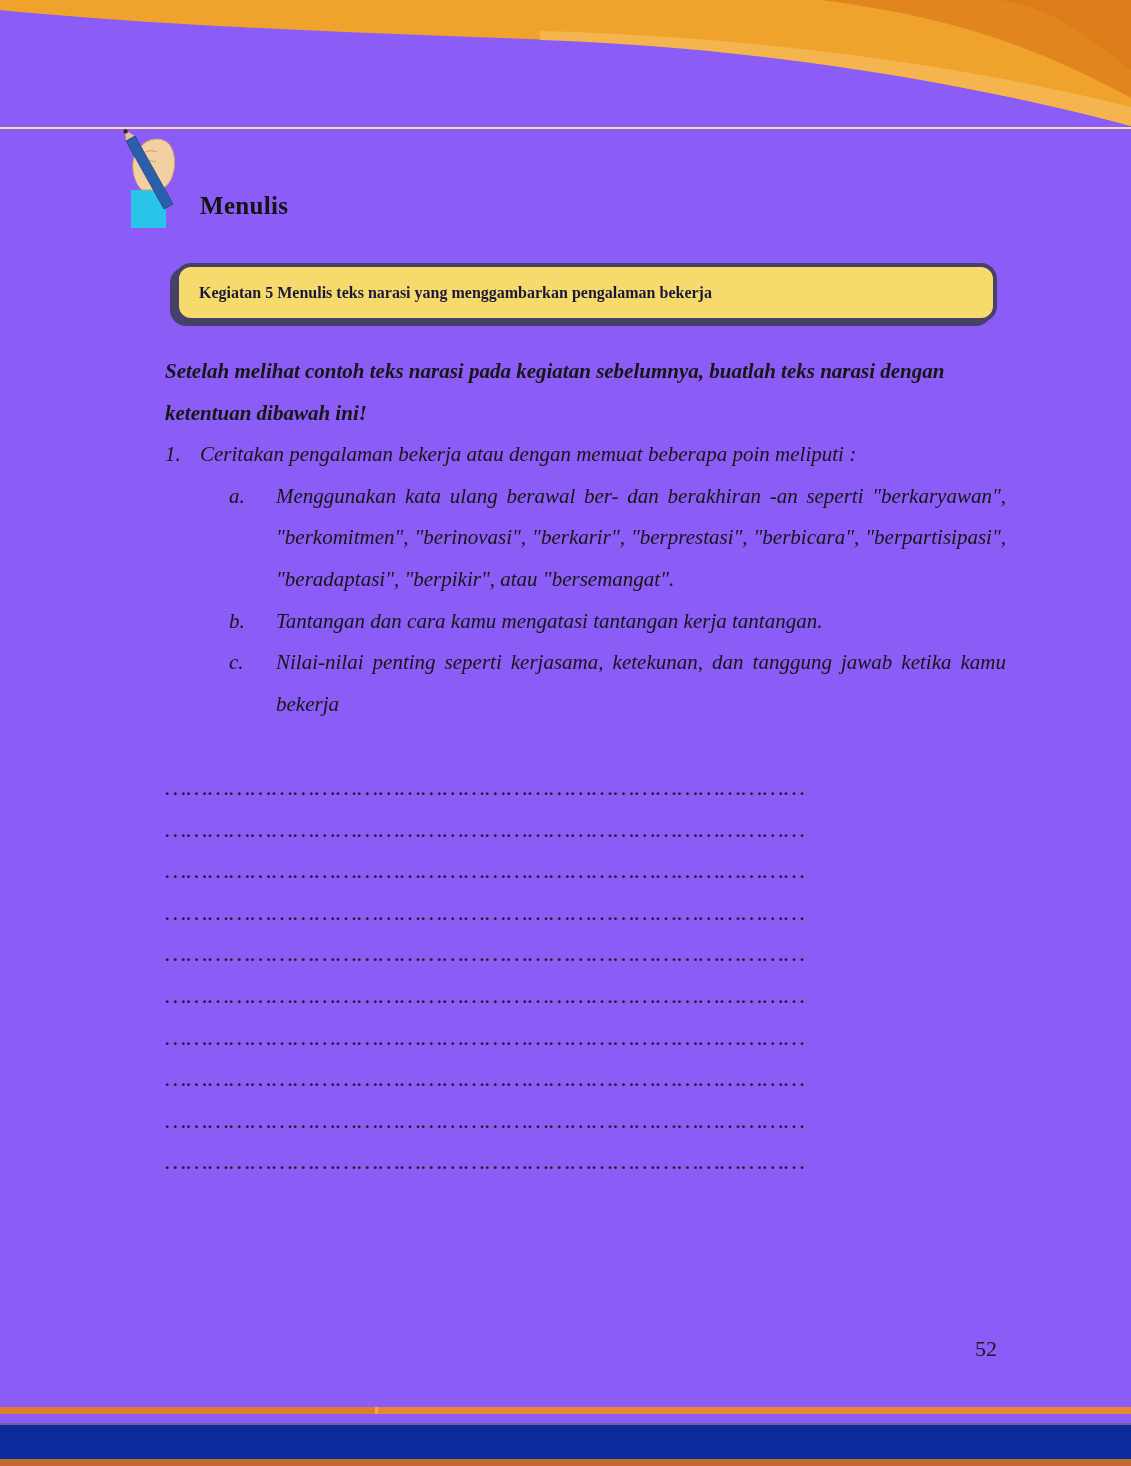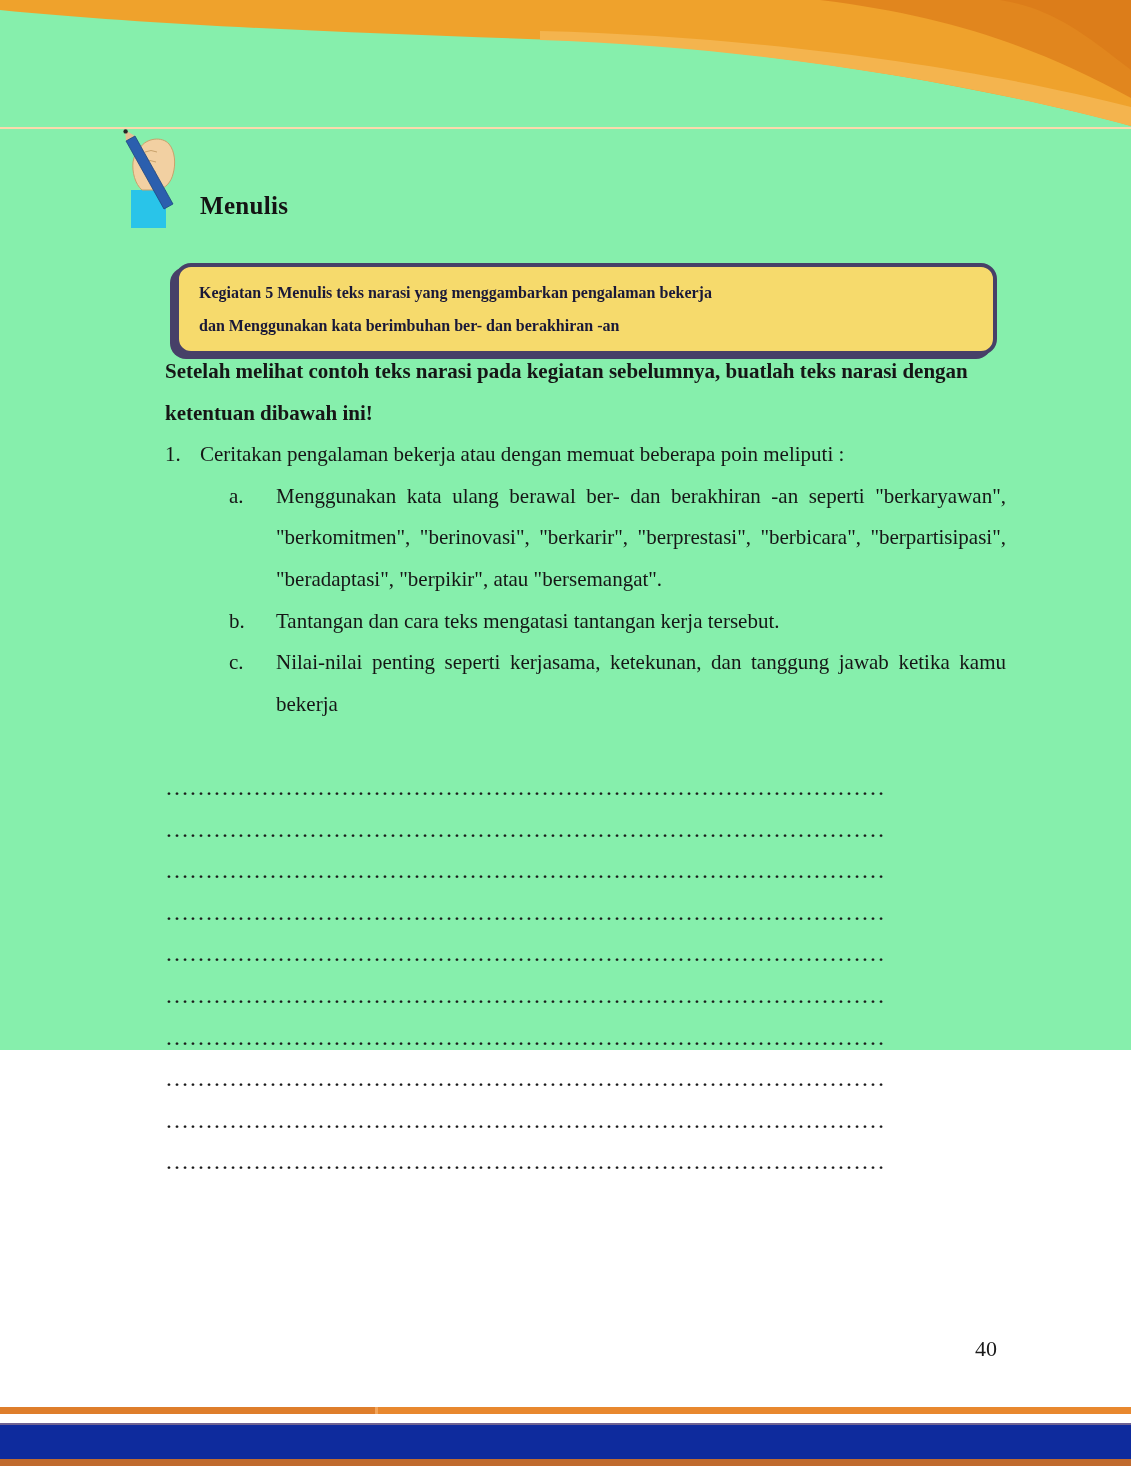--- a/index.html
+++ b/index.html
@@ -2,21 +2,21 @@
 <html><head>
 <meta charset="utf-8">
 <style>
   html,body{margin:0;padding:0;}
   body{
     width:1131px;height:1466px;
     background:#ffffff;
     font-family:"Liberation Serif","DejaVu Serif",serif;
     position:relative;overflow:hidden;
   }
-  .page{position:absolute;inset:0;width:1131px;height:1050px;background:#86efac;}
+  .page{position:absolute;inset:0;width:1131px;height:1466px;background:#8b5cf6;}
 
   
   .swoosh{position:absolute;left:0;top:0;width:1131px;height:132px;display:block;}
   .top-rule{position:absolute;left:0;top:127px;width:1131px;height:2px;background:#fad9ac;}
 
   
   .hand-icon{position:absolute;left:122px;top:128px;width:62px;height:100px;}
   .section-title{
     position:absolute;left:200px;top:192px;margin:0;
     font-size:25px;font-weight:bold;color:#141414;letter-spacing:.3px;
@@ -30,21 +30,21 @@
     box-shadow:-5px 4px 0 #474068;
     padding:9px 20px;
   }
   .activity-box .line{
     font-size:16px;font-weight:bold;line-height:33px;color:#191838;
   }
 
   
   .content{
     position:absolute;left:165px;top:351px;width:841px;
-    font-size:21px;line-height:41.6px;color:#161616;
+    font-size:21px;line-height:41.6px;color:#161616;font-style:italic;
   }
   .intro{margin:0;font-weight:bold;}
   .li-row{display:flex;margin:0;}
   .li-num{width:35px;flex:0 0 35px;}
   .li-text{flex:1;}
   .sub-row{display:flex;margin:0 0 0 64px;}
   .sub-letter{width:36px;flex:0 0 36px;}
   .sub-text{flex:1;text-align:justify;margin-left:11px;}
 
   
@@ -87,59 +87,58 @@
     <path d="M22,34 q6,-3 12,0 M22,44 q6,-3 12,0 M23,24 q6,-3 12,0" fill="none" stroke="#c9a26b" stroke-width="1"></path>
     <polygon points="4,13 13,8 3,2" fill="#e6c194"></polygon>
     <circle cx="3.6" cy="3.4" r="2.2" fill="#262626"></circle>
     <polygon points="4,13 13,8 51,76 42,81" fill="#2b5fae" stroke="#1e457f" stroke-width="0.8"></polygon>
   </svg>
 
   <h1 class="section-title">Menulis</h1>
 
   <div class="activity-box">
     <div class="line">Kegiatan 5 Menulis teks narasi yang menggambarkan pengalaman bekerja</div>
-    <div class="line">dan Menggunakan kata berimbuhan ber- dan berakhiran -an</div>
   </div>
 
   <div class="content">
     <p class="intro">Setelah melihat contoh teks narasi pada kegiatan sebelumnya, buatlah teks narasi dengan ketentuan dibawah ini!</p>
 
     <div class="li-row">
       <span class="li-num">1.</span>
       <span class="li-text">Ceritakan pengalaman bekerja atau dengan memuat beberapa poin meliputi :</span>
     </div>
 
     <div class="sub-row">
       <span class="sub-letter">a.</span>
       <span class="sub-text">Menggunakan kata ulang berawal ber- dan berakhiran -an seperti "berkaryawan", "berkomitmen", "berinovasi", "berkarir", "berprestasi", "berbicara", "berpartisipasi", "beradaptasi", "berpikir", atau "bersemangat".</span>
     </div>
     <div class="sub-row">
       <span class="sub-letter">b.</span>
-      <span class="sub-text">Tantangan dan cara teks mengatasi tantangan kerja tersebut.</span>
+      <span class="sub-text">Tantangan dan cara kamu mengatasi tantangan kerja tantangan.</span>
     </div>
     <div class="sub-row">
       <span class="sub-letter">c.</span>
       <span class="sub-text">Nilai-nilai penting seperti kerjasama, ketekunan, dan tanggung jawab ketika kamu bekerja</span>
     </div>
 
     <div class="answers">
       <div class="answer-line">………………………………………………………………………………</div>
       <div class="answer-line">………………………………………………………………………………</div>
       <div class="answer-line">………………………………………………………………………………</div>
       <div class="answer-line">………………………………………………………………………………</div>
       <div class="answer-line">………………………………………………………………………………</div>
       <div class="answer-line">………………………………………………………………………………</div>
       <div class="answer-line">………………………………………………………………………………</div>
       <div class="answer-line">………………………………………………………………………………</div>
       <div class="answer-line">………………………………………………………………………………</div>
       <div class="answer-line">………………………………………………………………………………</div>
     </div>
   </div>
 
-  <div class="page-number">40</div>
+  <div class="page-number">52</div>
 
   <div class="footer-orange">
     <div class="footer-orange-left"></div>
     <div class="footer-orange-divider"></div>
   </div>
   <div class="footer-thinline"></div>
   <div class="footer-blue"></div>
   <div class="footer-bottom"></div>
 
 </div>

